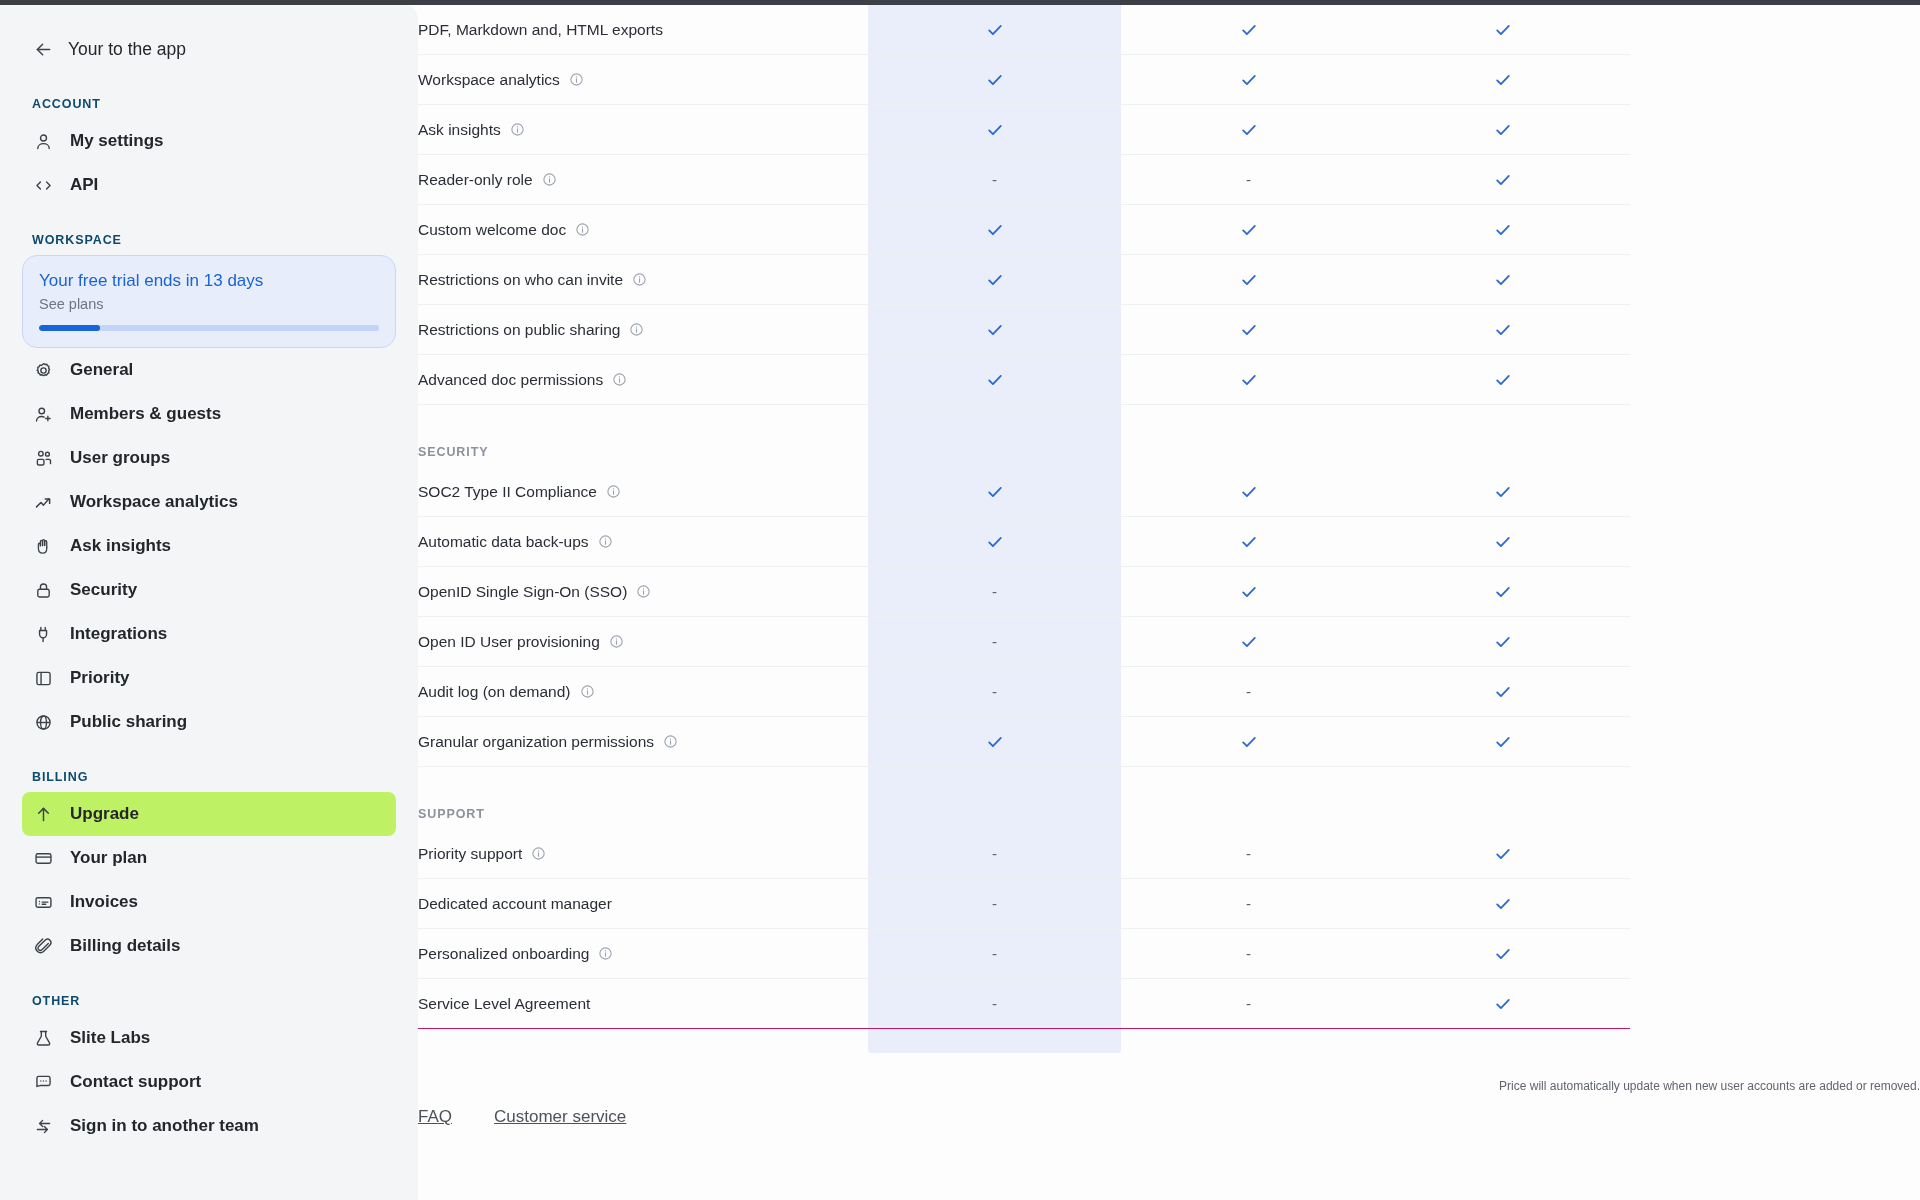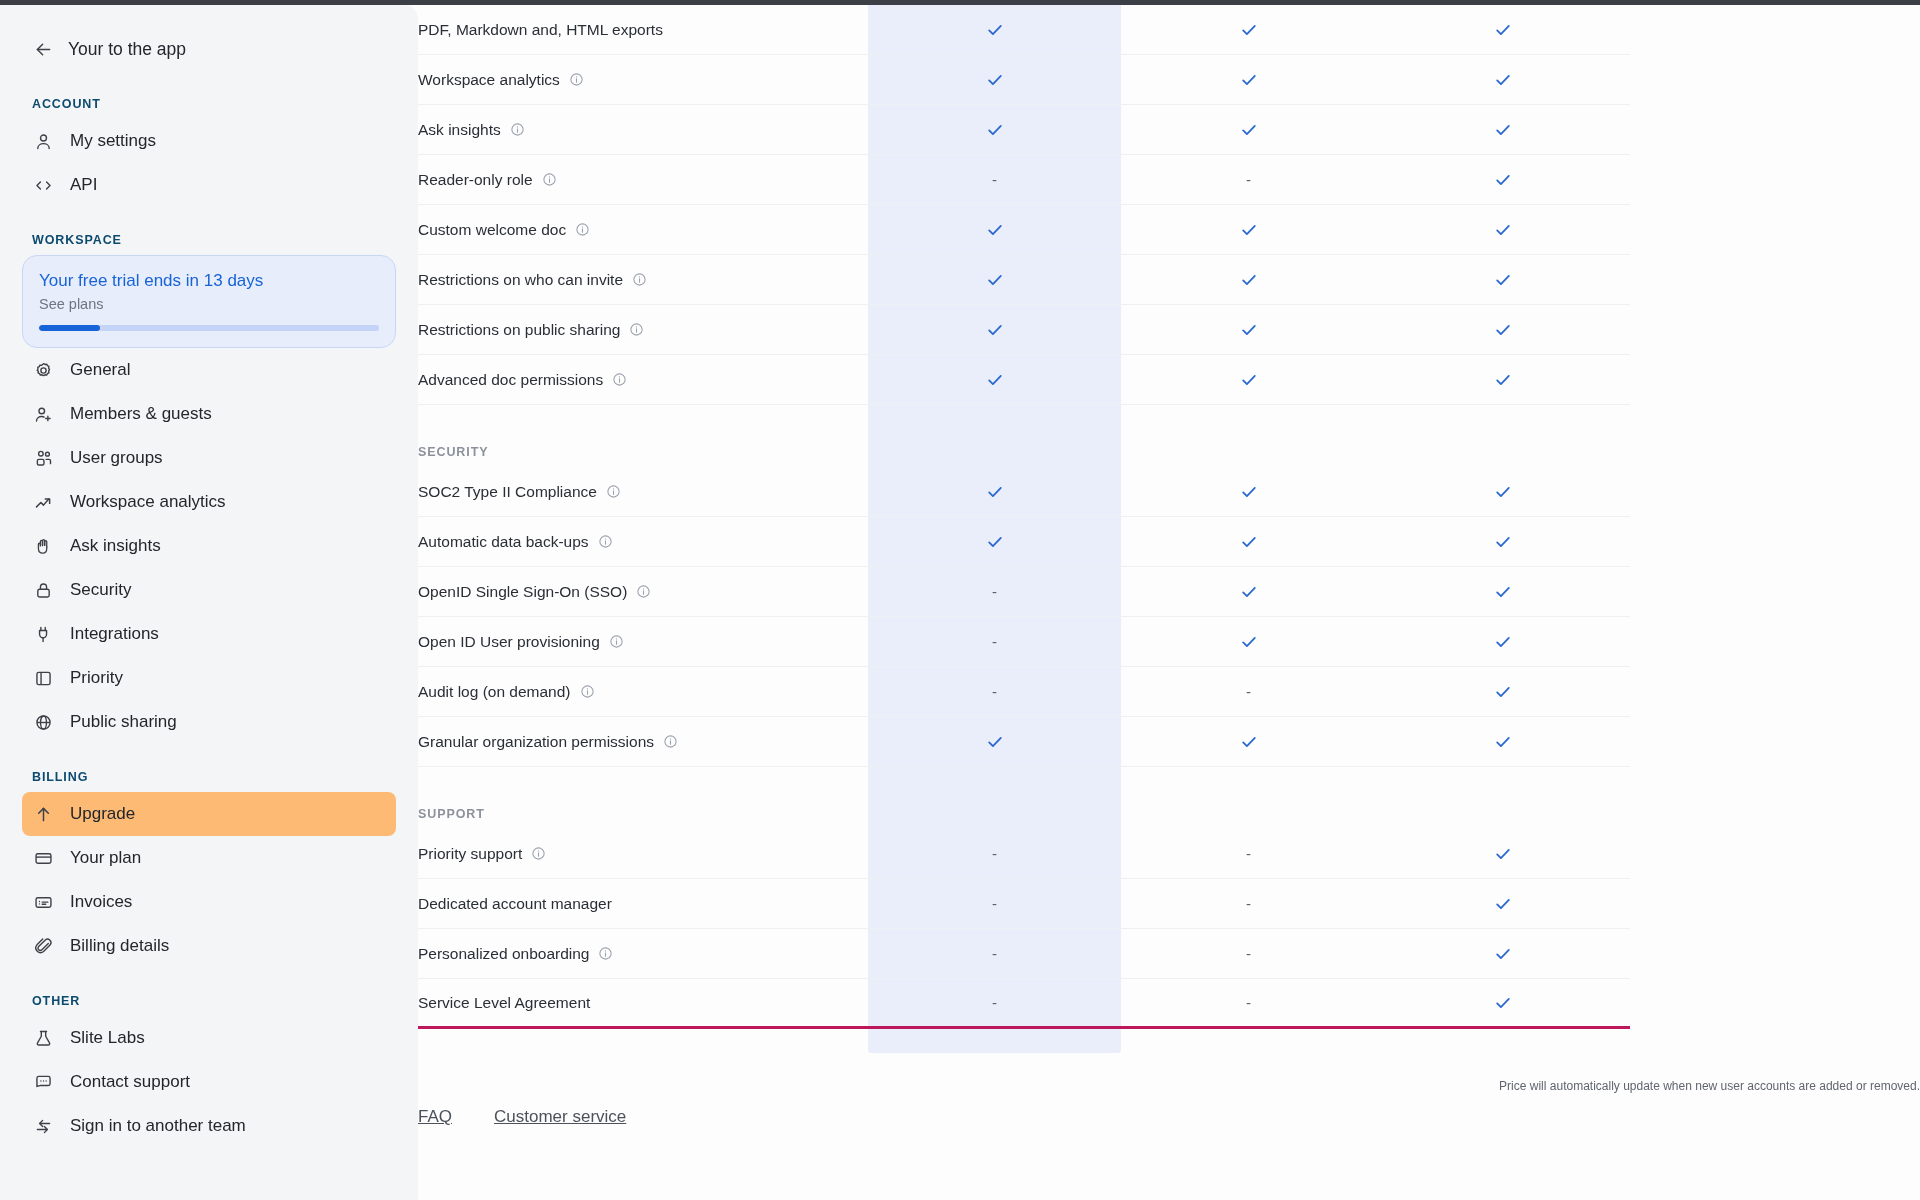--- a/index.html
+++ b/index.html
@@ -40,24 +40,24 @@
 
   .sec-label {
     font-size: 12.5px; letter-spacing: 0.9px; font-weight: 600;
     color: #0c4a6e; text-transform: uppercase;
     margin: 26px 0 8px 32px;
   }
 
   .nav-item {
     display: flex; align-items: center; gap: 16px;
     height: 44px; margin: 0 22px; padding: 0 10px;
-    border-radius: 8px; cursor: pointer;
+    border-radius: 8px; cursor: pointer; font-weight: bold;
   }
   .nav-item .lbl { font-size: 17px; color: #23262b; }
-  .nav-item.active { background: #fdba74; }
+  .nav-item.active { background: #bef264; }
 
   .icon { width: 22px; height: 22px; flex: 0 0 22px; display:flex; align-items:center; justify-content:center; color:#3d4249; }
   .icon svg { width: 21px; height: 21px; display:block; }
 
   
   .trial-card {
     margin: 4px 22px 0 22px;
     background: #e8edfb;
     border: 1px solid #c9d6f5;
     border-radius: 15px;
@@ -92,21 +92,21 @@
   .rows { position: relative; z-index: 1; }
 
   .feat-row {
     position: relative;
     display: flex; align-items: center;
     height: 50px;
     border-bottom: 1px solid #eef0f3;
     width: 1212px;
     margin-left: 0;
   }
-  .feat-row:last-of-type { border-bottom: 3px solid #be185d; }
+  .feat-row:last-of-type { border-bottom: 1px solid #be185d; }
 
   .feat-name {
     width: 450px; flex: 0 0 450px;
     display: flex; align-items: center; gap: 9px;
     padding-left: 0px;
     font-size: 15.5px; color: #2a2e35;
   }
   .info-ic { width: 15px; height: 15px; flex: 0 0 15px; color: #9aa1ab; }
   .info-ic svg { width: 15px; height: 15px; display:block; }
 

